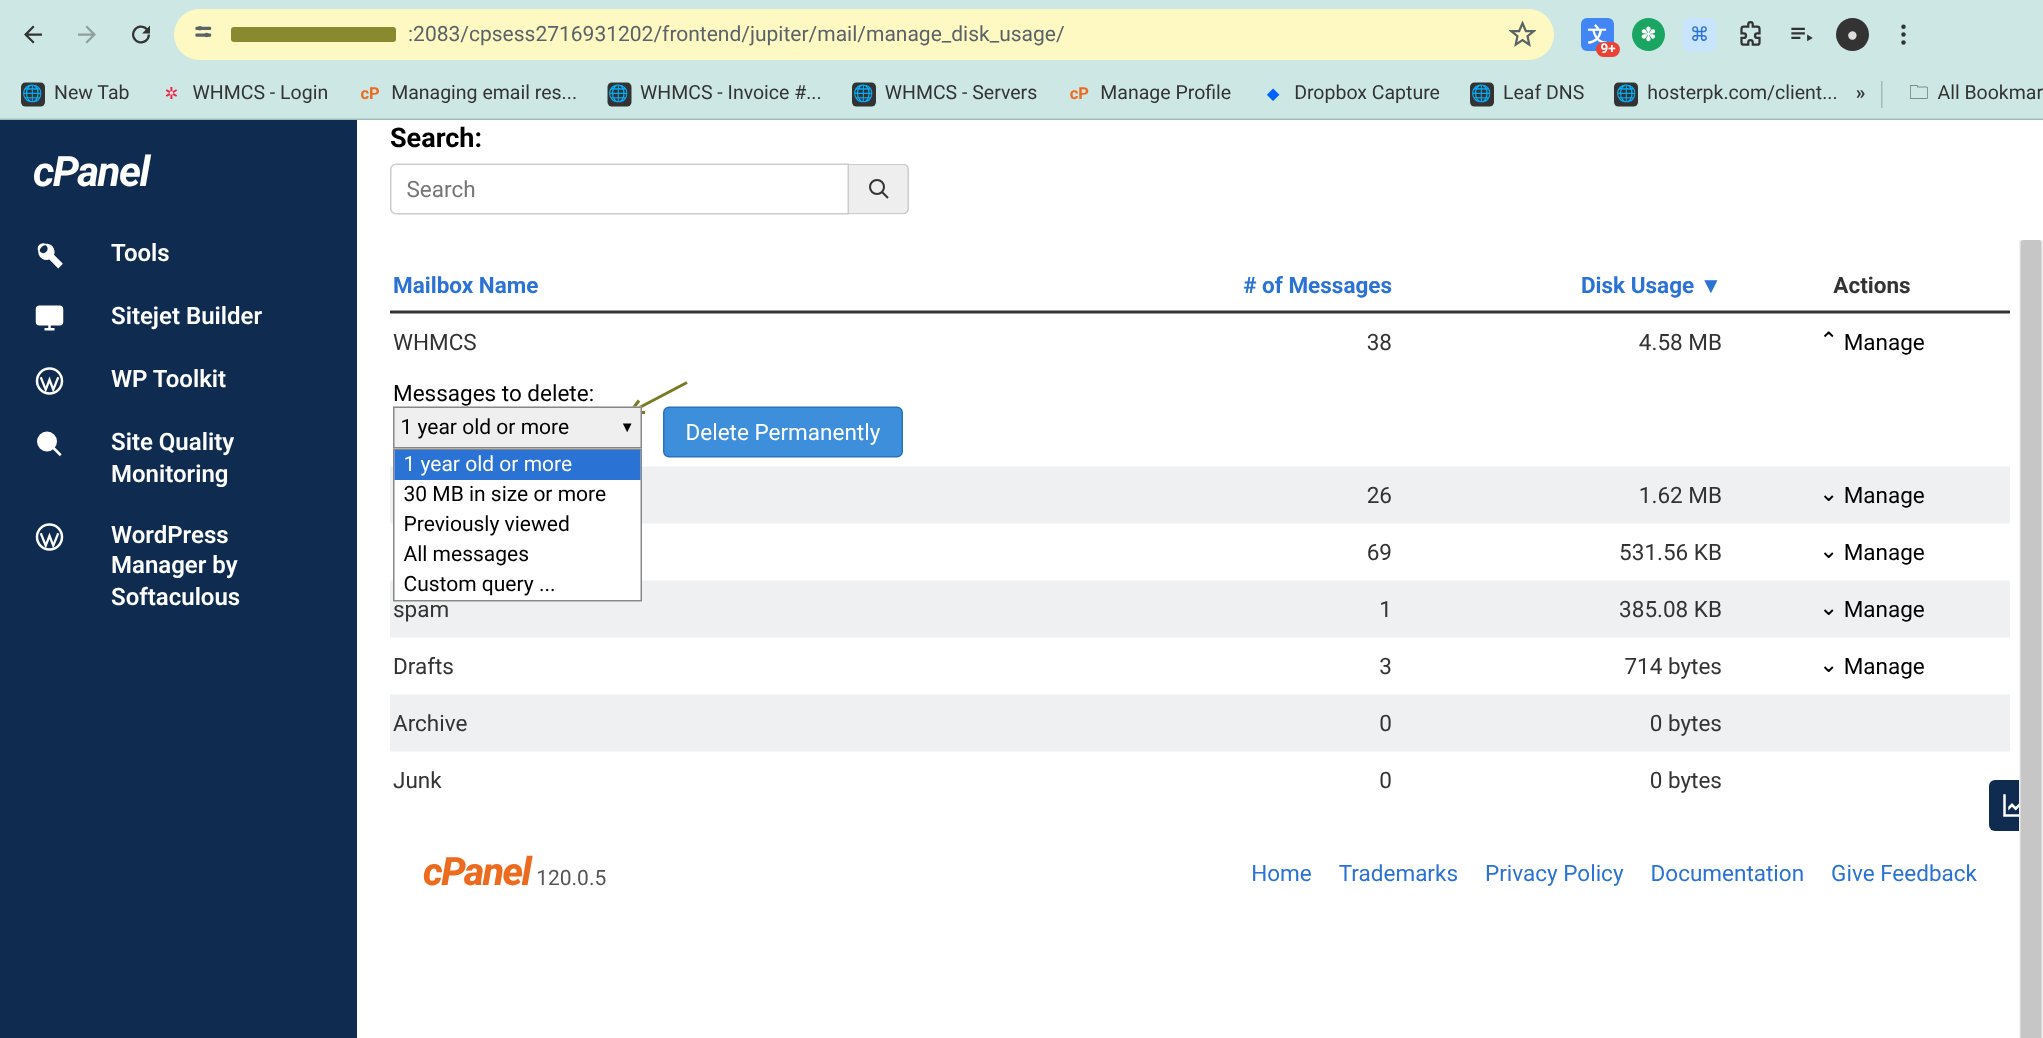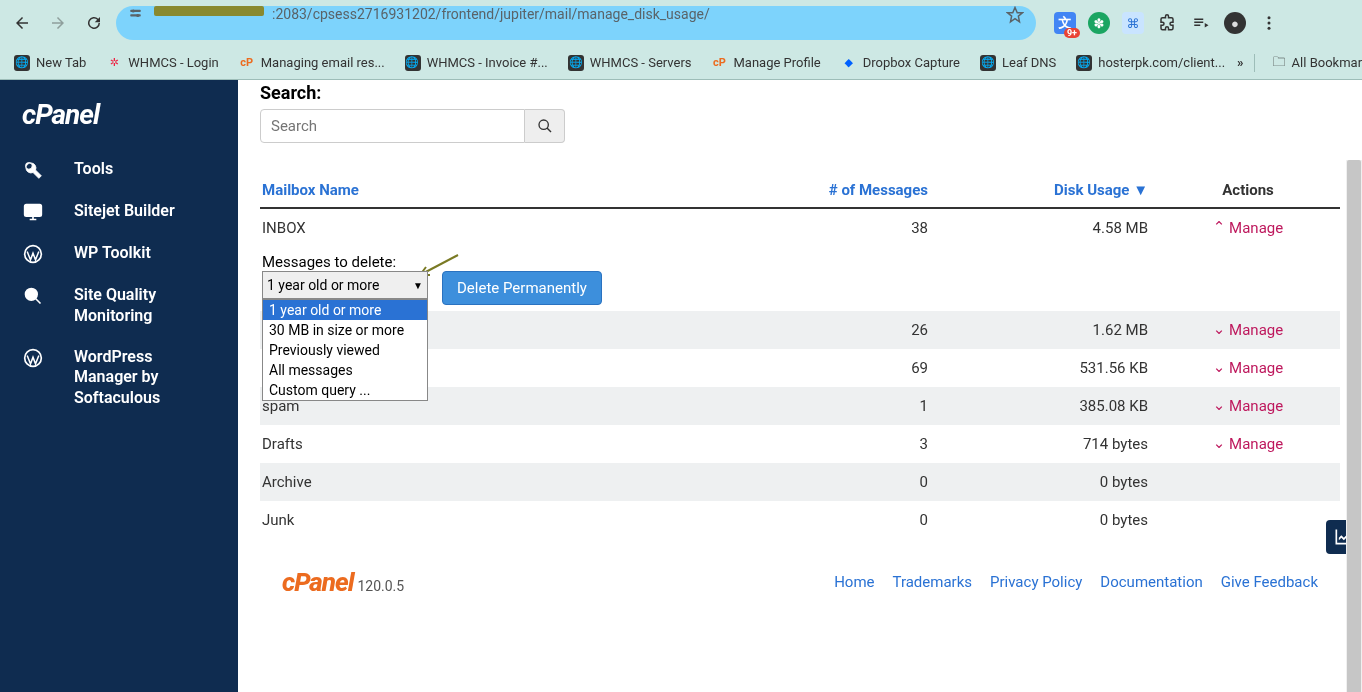--- a/index.html
+++ b/index.html
@@ -2,21 +2,21 @@
 <html><head>
 <meta charset="utf-8">
 <style>
 * { margin: 0; padding: 0; box-sizing: border-box; font-family: -apple-system, BlinkMacSystemFont, "Segoe UI", Roboto, sans-serif; }
 body { width: 1362px; height: 692px; overflow: hidden; background: #fff; display: flex; flex-direction: column; }
 
 
 .browser-chrome { background: #cde8e4; height: 46px; display: flex; align-items: center; padding: 0 8px; gap: 8px; }
 .nav-btn { width: 28px; height: 28px; display: flex; align-items: center; justify-content: center; cursor: pointer; border-radius: 14px; }
 .nav-btn svg { width: 18px; height: 18px; fill: #333; }
-.addr-bar { flex: 1; background: #7dd3fc; border-radius: 20px; height: 34px; display: flex; align-items: flex-start; padding: 0 12px; gap: 8px; max-width: 920px;}
+.addr-bar { flex: 1; background: #fef9c3; border-radius: 20px; height: 34px; display: flex; align-items: center; padding: 0 12px; gap: 8px; max-width: 920px;}
 .addr-icon { width: 18px; height: 18px; }
 .redact { width: 110px; height: 10px; background: #89892f; border-radius: 2px; }
 .addr-text { color: #5a6368; font-size: 14px; white-space: nowrap; overflow: hidden; }
 .addr-right { margin-left: auto; display: flex; align-items: center; gap: 6px; }
 .ext-icons { display: flex; gap: 12px; align-items: center; margin-left: 10px;}
 .ext-ico { width: 22px; height: 22px; border-radius: 4px; display:flex; align-items:center; justify-content:center; font-size:13px;}
 
 
 .bookmarks { background: #cde8e4; height: 34px; display: flex; align-items: center; padding: 0 6px; gap: 4px; border-bottom: 1px solid #9dbdb8; font-size: 13px; color: #333; }
 .bk-item { display: flex; align-items: center; gap: 6px; padding: 4px 8px; border-radius: 4px; cursor: pointer; white-space: nowrap;}
@@ -34,32 +34,32 @@
 .nav-label { font-weight: 600; line-height: 1.3; }
 
 .main { flex: 1; background: #fff; overflow-y: auto; position: relative; padding-bottom:50px;}
 .topbar { display: flex; justify-content: flex-end; padding: 14px 22px 6px; gap: 10px; align-items: center;}
 .search-tools { flex: 0 0 390px; height: 34px; border: 1px solid #aaa; border-radius: 4px; display: flex; align-items: center; padding: 0 10px; color: #777; font-size: 15px;}
 .circ-btn { width: 34px; height: 34px; border: 1px solid #555; border-radius: 50%; display:flex; align-items:center; justify-content:center; cursor:pointer;}
 
 .content { padding: 0 22px; }
 .search-lbl { font-weight: 700; font-size: 18px; margin: 2px 0 6px; }
 .search-row { display: flex; }
-.search-box { width: 265px; height: 34px; border: 1px solid #ccc; border-radius: 4px 0 0 4px; padding: 0 10px; font-size: 15px;}
+.search-box { width: 306px; height: 34px; border: 1px solid #ccc; border-radius: 4px 0 0 4px; padding: 0 10px; font-size: 15px;}
 .search-btn { width: 40px; height: 34px; border: 1px solid #ccc; border-left:none; background: #eee; border-radius: 0 4px 4px 0; display:flex; align-items:center; justify-content:center; cursor:pointer;}
 
 .table { margin-top: 30px; width: 100%; }
 .thead { display: grid; grid-template-columns: 1fr 210px 220px 180px; border-bottom: 2px solid #333; padding: 8px 2px; font-weight: 700; font-size: 15px;}
 .thead .col { color: #2a72d4; cursor:pointer; }
 .thead .col.actions { color: #333; text-align: center; cursor:default;}
 .col.num { text-align: right; padding-right:10px;}
 .col.disk { text-align: right; padding-right:10px;}
 .trow { display: grid; grid-template-columns: 1fr 210px 220px 180px; padding: 10px 2px; font-size: 15px; color:#333;}
 .trow.alt { background: #eef0f1; }
-.col.act { text-align: center; color: #be185d; cursor:pointer; font-weight:400;}
+.col.act { text-align: center; color: #000000; cursor:pointer; font-weight:400;}
 .col.act .chev { display:inline-block; transform: translateY(-1px); }
 
 .expanded { padding: 6px 0 6px 2px; }
 .exp-lbl { font-size: 15px; margin-bottom: 0; }
 .exp-row { display: flex; gap: 14px; align-items: flex-start; position: relative;}
 .select-wrap { position: relative; width: 166px; }
 .sel { width: 166px; height: 28px; border: 1px solid #888; font-size: 14px; padding: 0 4px; background:#efefef; }
 .dropdown { position: absolute; top: 28px; left: 0; width: 166px; border: 1px solid #888; background: #fff; z-index: 10;}
 .dropdown .opt { padding: 2px 6px; font-size: 14px; cursor:pointer;}
 .dropdown .opt.sel-opt { background: #2a72d4; color: #fff; }
@@ -252,21 +252,21 @@
 
       <div class="table">
         <div class="thead">
           <div class="col">Mailbox Name</div>
           <div class="col num"># of Messages</div>
           <div class="col disk">Disk Usage ▼</div>
           <div class="col actions">Actions</div>
         </div>
 
         <div class="trow">
-          <div class="col">INBOX</div>
+          <div class="col">WHMCS</div>
           <div class="col num">38</div>
           <div class="col disk">4.58 MB</div>
           <div class="col act"><span class="chev">⌃</span> <span>Manage</span></div>
         </div>
         <div class="expanded">
           <div class="exp-lbl">Messages to delete:</div>
           <div class="exp-row">
             <svg class="arrow-line" viewBox="0 0 46 30">
                 <path d="M44 4 L6 24" stroke="#7a7a24" stroke-width="2" fill="none"></path>
                 <path d="M6 24 l6 -8 M6 24 l10 0" stroke="#7a7a24" stroke-width="2" fill="none"></path>

